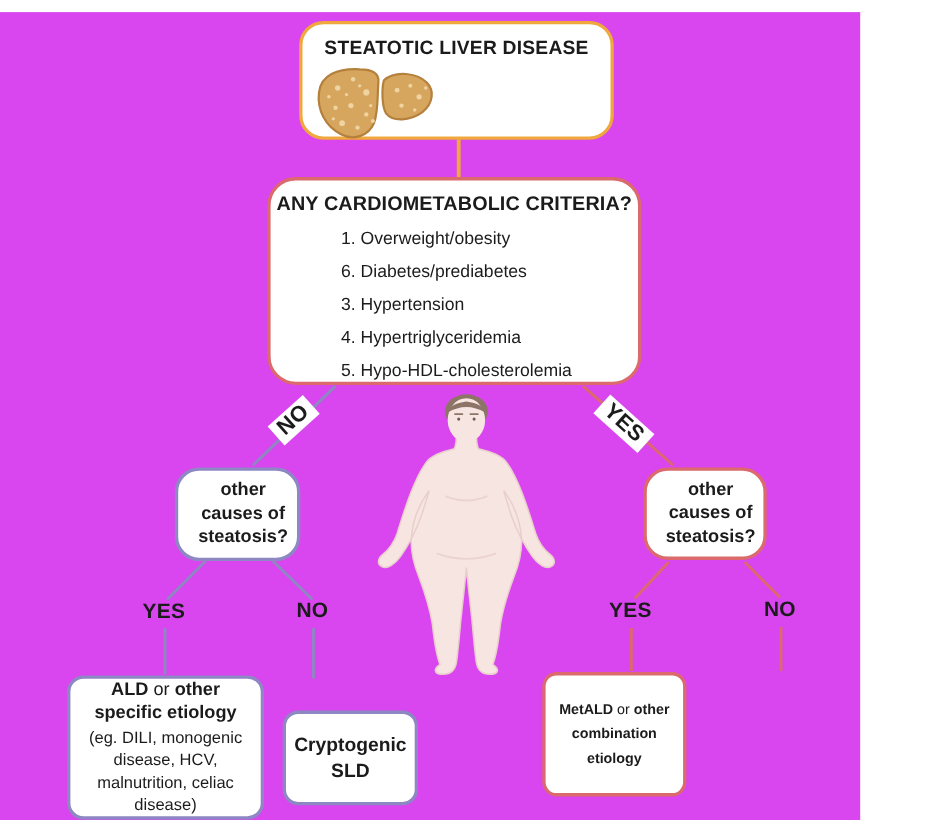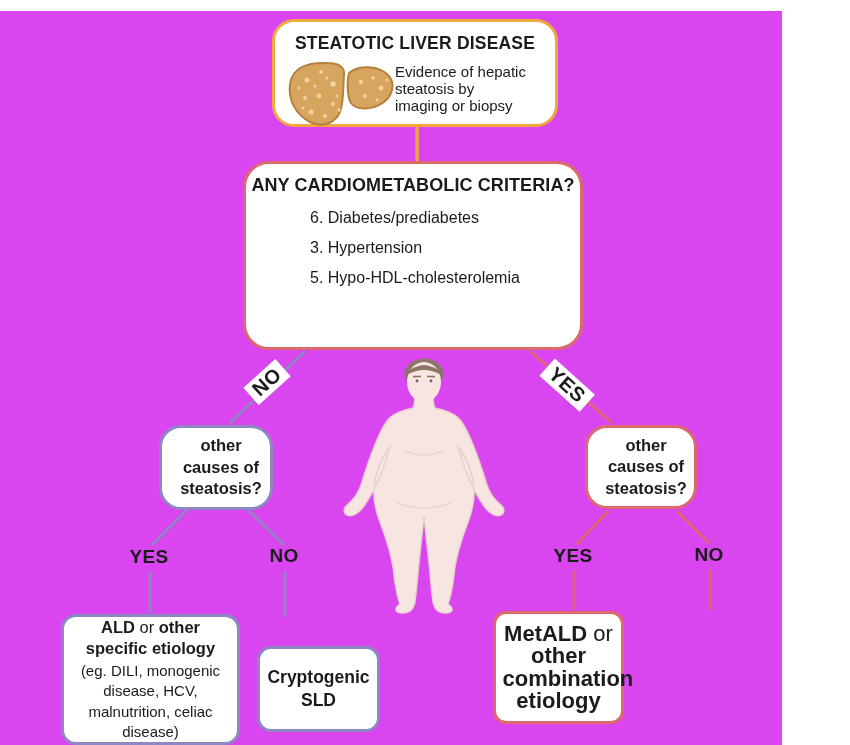--- a/index.html
+++ b/index.html
@@ -39,21 +39,21 @@
 
   
   .outcome{text-align:center;display:flex;flex-direction:column;align-items:center;justify-content:center;}
   .ald-box{left:61px;top:603px;width:179px;height:131px;border:3px solid #8D87C3;border-radius:15px;}
   .ald-bold-line{width:158px;font-weight:700;font-size:16.5px;line-height:21.5px;}
   .ald-bold-line .reg{font-weight:400;}
   .ald-detail{font-size:15px;line-height:20.5px;margin-top:1px;}
   .crypto-box{left:257px;top:635px;width:123px;height:86px;border:3px solid #8D87C3;border-radius:14px;
     font-weight:700;font-size:17.5px;line-height:23px;}
   .metald-box{left:493px;top:600px;width:131px;height:113px;border:3px solid #DC696C;border-radius:13px;
-    font-size:22px;line-height:22.5px;}
+    font-size:13px;line-height:22.5px;}
   .metald-box .inner{width:112px;font-weight:700;}
   .metald-box .reg{font-weight:400;}
   .masld-box{left:638px;top:600px;width:142px;height:136px;border:3px solid #DC696C;border-radius:17px;
     font-size:16px;line-height:21px;}
   .masld-last .b{font-weight:700;}
 
   .body-svg{position:absolute;left:335px;top:342px;}
 </style>
 </head>
 <body>
@@ -140,30 +140,29 @@
         <circle cx="50" cy="38" r="1.5"></circle>
           <circle cx="16" cy="50" r="1.5"></circle>
         <circle cx="74" cy="24" r="2.2"></circle>
           <circle cx="86" cy="20" r="1.8"></circle>
           <circle cx="94" cy="30" r="2.4"></circle>
         <circle cx="78" cy="38" r="2"></circle>
           <circle cx="90" cy="42" r="1.6"></circle>
           <circle cx="100" cy="22" r="1.5"></circle>
       </g>
     </svg>
-    <div class="top-desc pre">Evidence of hepatic
-steatosis by
-imaging or biopsy</div>
   </div>
 
   <div class="node criteria-box">
     <div class="criteria-title">ANY CARDIOMETABOLIC CRITERIA?</div>
     <div class="criteria-list">
+      <div class="criteria-item">1. Overweight/obesity</div>
       <div class="criteria-item">6. Diabetes/prediabetes</div>
       <div class="criteria-item">3. Hypertension</div>
+      <div class="criteria-item">4. Hypertriglyceridemia</div>
       <div class="criteria-item">5. Hypo-HDL-cholesterolemia</div>
     </div>
   </div>
 
   <div class="diag-label" style="left:267px;top:371px;--rot:-42deg">NO</div>
   <div class="diag-label" style="left:567px;top:374px;--rot:42deg">YES</div>
 
   <div class="node qbox qbox-left pre">other
 causes of
 steatosis?</div>

